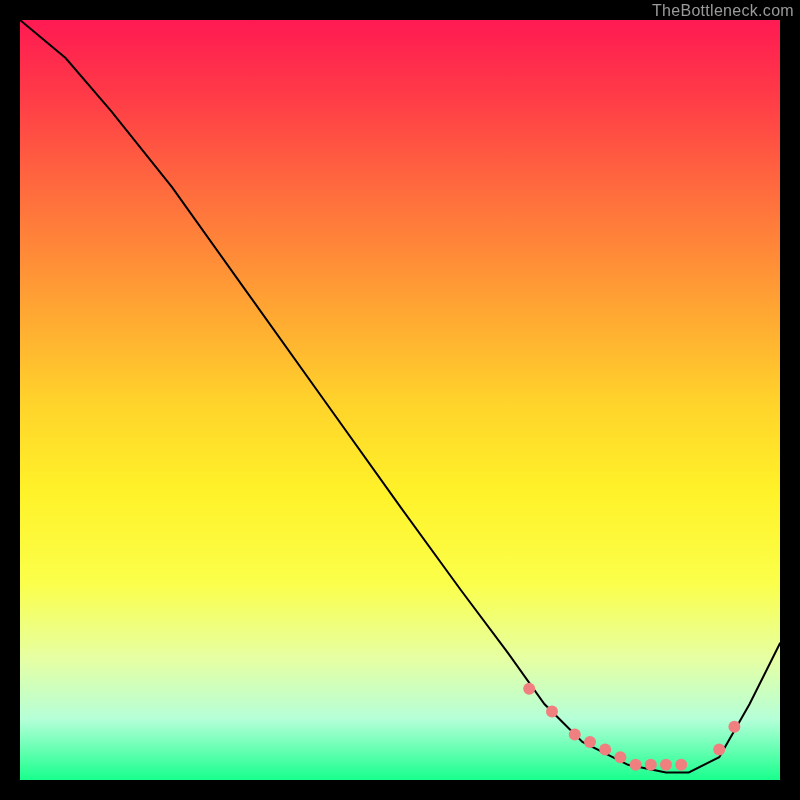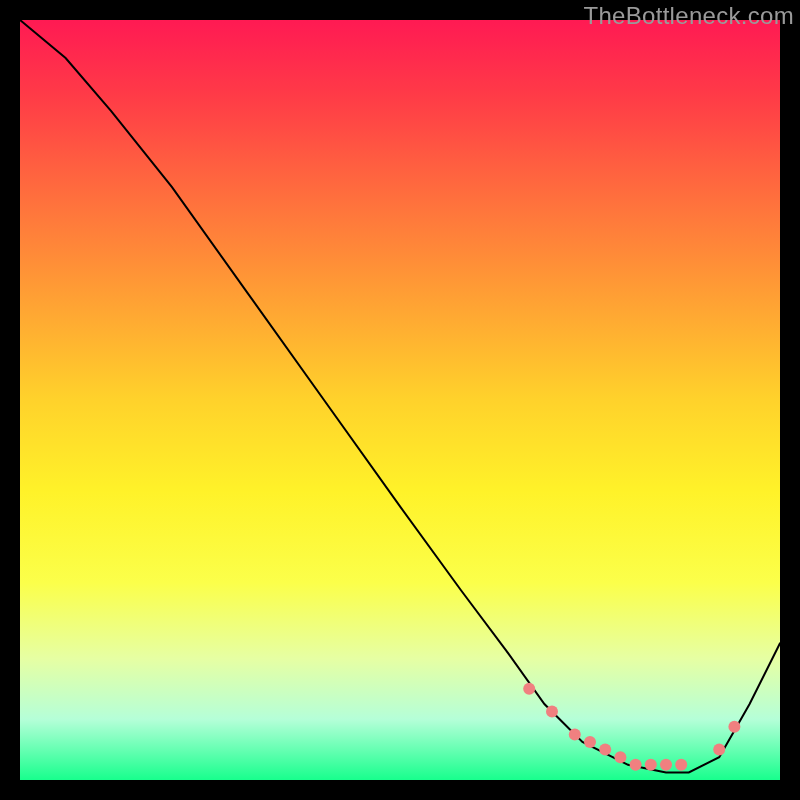--- a/index.html
+++ b/index.html
@@ -45,21 +45,21 @@
     top: 0;
     width: 760px;
     height: 760px;
     pointer-events: none;
   }
   .watermark {
     position: absolute;
     top: 2px;
     right: 6px;
     color: #9a9a9a;
-    font-size: 24px;
+    font-size: 16px;
     font-weight: 500;
     letter-spacing: 0.3px;
     user-select: none;
   }
 </style>
 </head>
 <body>
 
 <div class="frame">
   <div class="plot-area"></div>

